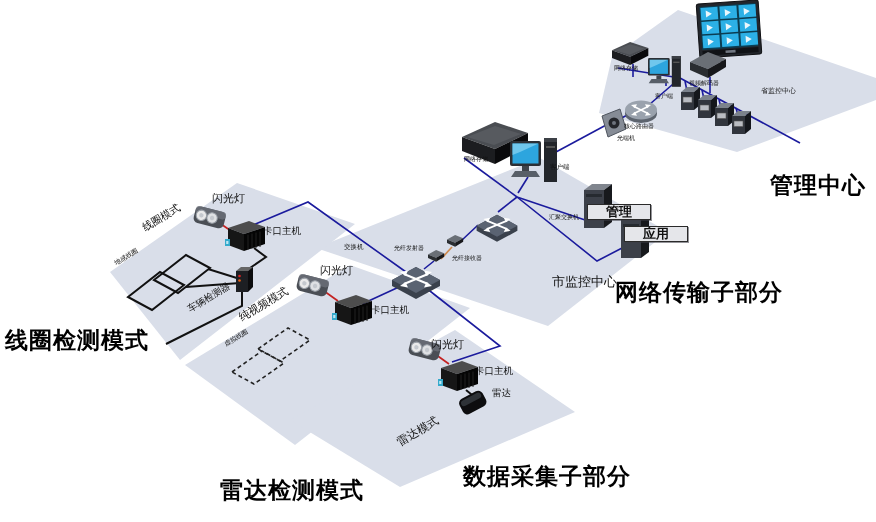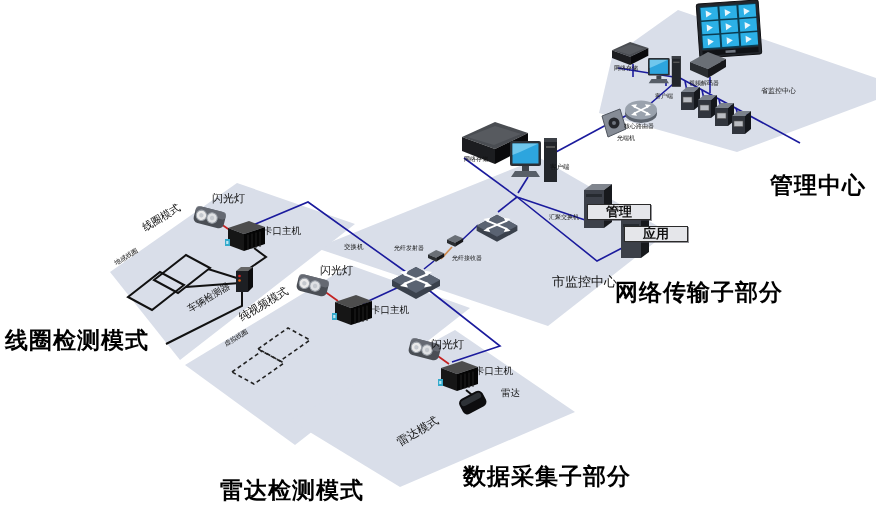--- a/index.html
+++ b/index.html
@@ -236,21 +236,21 @@
 <div class="lbl rot" style="left:117px;top:260px;font-size:6.5px;">地感线圈</div>
 <div class="lbl rot" style="left:191px;top:304px;font-size:9.5px;">车辆检测器</div>
 
 <div class="lbl" style="left:320px;top:265px;font-size:11px;">闪光灯</div>
 <div class="lbl" style="left:371px;top:305px;font-size:9.5px;">卡口主机</div>
 <div class="lbl rot" style="left:243px;top:312px;font-size:11px;">纯视频模式</div>
 <div class="lbl rot" style="left:227px;top:341px;font-size:6.5px;">虚拟线圈</div>
 
 <div class="lbl" style="left:431px;top:339px;font-size:11px;">闪光灯</div>
 <div class="lbl" style="left:475px;top:366px;font-size:9.5px;">卡口主机</div>
-<div class="lbl" style="left:492px;top:388px;font-size:9.5px;margin-left:9px;">雷达</div>
+<div class="lbl" style="left:492px;top:388px;font-size:9.5px;">雷达</div>
 <div class="lbl rot" style="left:401px;top:436px;font-size:11.5px;">雷达模式</div>
 
 <div class="lbl" style="left:344px;top:244px;font-size:6.5px;">交换机</div>
 <div class="lbl" style="left:394px;top:245px;font-size:6px;">光纤发射器</div>
 <div class="lbl" style="left:452px;top:255px;font-size:6px;">光纤接收器</div>
 
 <div class="lbl" style="left:549px;top:214px;font-size:6px;">汇聚交换机</div>
 <div class="lbl" style="left:464px;top:156px;font-size:6px;">网络存储</div>
 <div class="lbl" style="left:550px;top:164px;font-size:6.5px;">客户端</div>
 <div class="lbl" style="left:552px;top:275px;font-size:13px;">市监控中心</div>

